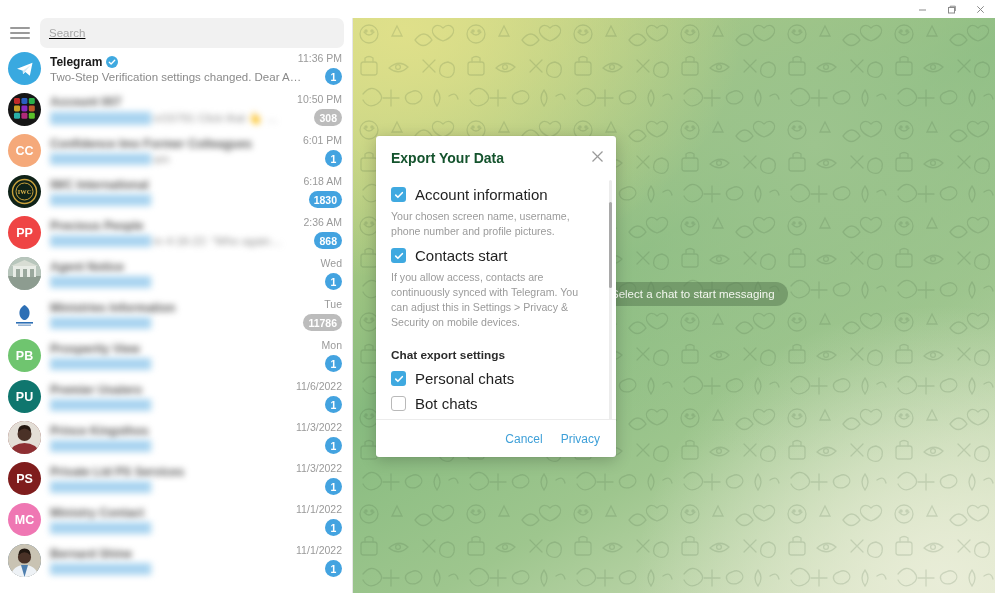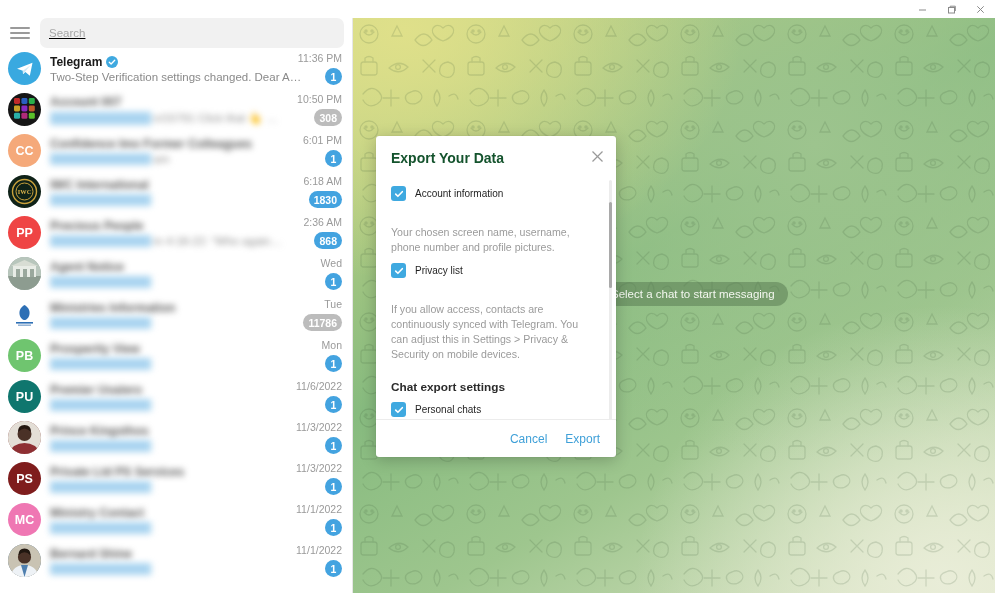--- a/index.html
+++ b/index.html
@@ -129,24 +129,24 @@
     overflow: hidden;
   }
   .opt-row { display: flex; align-items: center; gap: 9px; margin-top: 8px; }
   .cbx {
     width: 15px; height: 15px; border-radius: 3px; flex: 0 0 auto;
     display: flex; align-items: center; justify-content: center;
   }
   .cbx.on { background: #3fa9e0; }
   .cbx.off { background: #fff; border: 1.5px solid #b9b9b9; }
   .cbx svg { display: block; }
-  .opt-label { font-size: 10px; color: #1f1f1f; }
+  .opt-label { font-size: 15px; color: #1f1f1f; }
   .opt-desc {
     font-size: 10.6px; color: #9b9b9b; line-height: 1.42;
-    margin: 24px 0 0 0; padding-right: 4px;
+    margin: 6px 0 0 0; padding-right: 4px;
   }
   .section-title {
     font-size: 11.8px; font-weight: 700; color: #2b2b2b; margin-top: 18px;
   }
   .scrollbar {
     position: absolute; right: 4px; top: 6px; width: 3px; height: 286px;
     background: #ececec; border-radius: 2px;
   }
   .scrollthumb {
     position: absolute; left: 0; top: 22px; width: 3px; height: 86px;
@@ -485,21 +485,21 @@
               </div>
               <span class="opt-label">Account information</span>
             </div>
             <div class="opt-desc">Your chosen screen name, username, phone number and profile pictures.</div>
             <div class="opt-row">
               <div class="cbx on">
                 <svg width="10" height="10" viewBox="0 0 10 10">
                   <path d="M1.7 5.1 L3.9 7.3 L8.3 2.7" fill="none" stroke="#fff" stroke-width="1.6" stroke-linecap="round" stroke-linejoin="round"></path>
                 </svg>
               </div>
-              <span class="opt-label">Privacy list</span>
+              <span class="opt-label">Contacts start</span>
             </div>
             <div class="opt-desc">If you allow access, contacts are continuously synced with Telegram. You can adjust this in Settings &gt; Privacy &amp; Security on mobile devices.</div>
             <div class="section-title">Chat export settings</div>
             <div class="opt-row">
               <div class="cbx on">
                 <svg width="10" height="10" viewBox="0 0 10 10">
                   <path d="M1.7 5.1 L3.9 7.3 L8.3 2.7" fill="none" stroke="#fff" stroke-width="1.6" stroke-linecap="round" stroke-linejoin="round"></path>
                 </svg>
               </div>
               <span class="opt-label">Personal chats</span>
@@ -517,19 +517,19 @@
               <span class="opt-label">Private groups</span>
             </div>
           </div>
         <div class="scrollbar">
           <div class="scrollthumb"></div>
         </div>
       </div>
 
       <div class="modal-foot">
         <div class="foot-btn">Cancel</div>
-        <div class="foot-btn">Export</div>
+        <div class="foot-btn">Privacy</div>
       </div>
 
     </div>
   </div>
 
 </div>
 
 </body></html>

